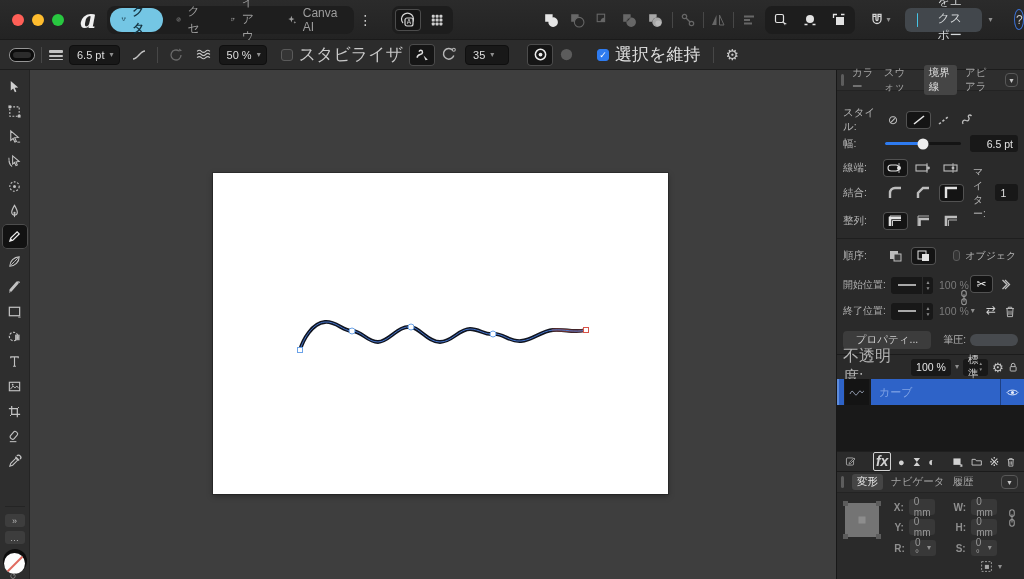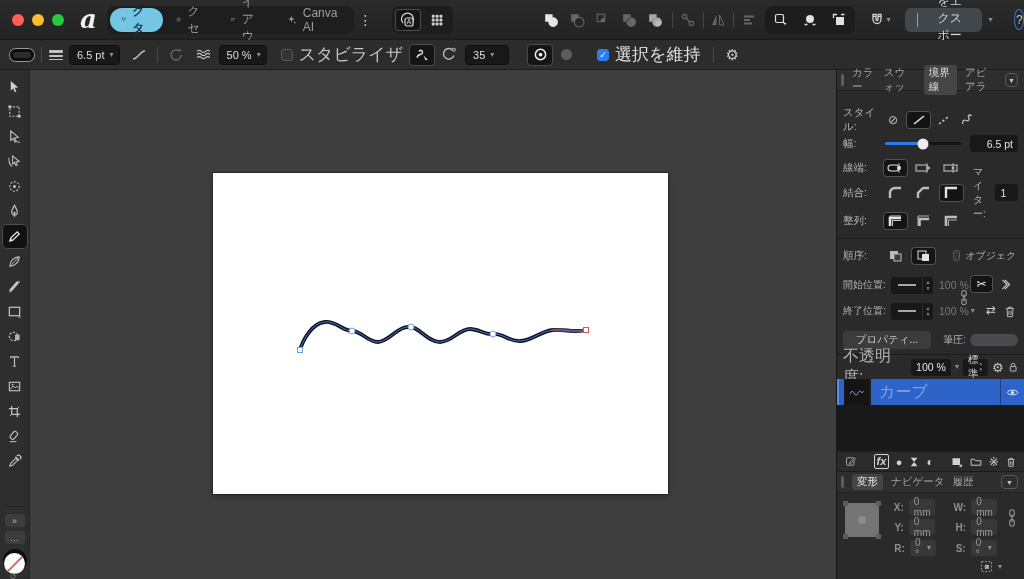--- a/index.html
+++ b/index.html
@@ -112,26 +112,26 @@
   display:flex;align-items:center;justify-content:center}
 .presspill{width:48px;height:12px;background:#474a4e;border-radius:6px;margin-left:4px}
 
 
 .layersection{flex:1;display:flex;flex-direction:column;border-bottom:1px solid #1b1b1b}
 .layerempty{flex:1;background:#191919}
 .layerrow{height:26px;display:flex;align-items:stretch;background:#1c1c1c}
 .lstrip{width:7px;background:#2e63c8;border-left:2px solid #5e8cdb}
 .lthumb{width:24px;background:#141414;margin:0 2px 0 1px;display:flex;align-items:center;justify-content:center}
 .lmain{flex:1;background:#2e63c8;display:flex;align-items:center;padding-left:8px;
-  color:rgba(185,208,250,.6);font-size:16px}
+  color:rgba(185,208,250,.6);font-size:11px}
 .leye{width:24px;background:#2e63c8;border-left:1px solid rgba(0,0,0,.35);display:flex;
   align-items:center;justify-content:center}
 .liconbar{height:20px;background:#2b2b2b;border-top:1px solid #1f1f1f;display:flex;align-items:center;
   padding:0 8px;gap:7px;color:#d2d2d2}
-.fxbadge{font-size:11px;font-style:italic;font-weight:bold;border:1px solid #d2d2d2;border-radius:2px;
+.fxbadge{font-size:14px;font-style:italic;font-weight:bold;border:1px solid #d2d2d2;border-radius:2px;
   padding:0 1.5px;line-height:1.2}
 
 
 .anchor{width:34px;height:34px;background:#747474;border-radius:3px;position:relative;margin:4px 8px 0 2px}
 .anchor i{position:absolute;width:5px;height:5px;background:#5c5c5c}
 .anchor .c{left:50%;top:50%;width:7px;height:7px;background:#8d8d8d;transform:translate(-50%,-50%)}
 .tfgrid{display:grid;grid-template-columns:auto auto auto auto;column-gap:5px;row-gap:4px;align-items:center}
 .tflabel{color:#8f8f8f;font-size:10px;font-weight:bold;text-align:right}
 .tfield{width:26px;height:16px;background:#383838;border-radius:3px;color:#979797;font-size:10px;
   display:flex;align-items:center;padding:0 5px}

